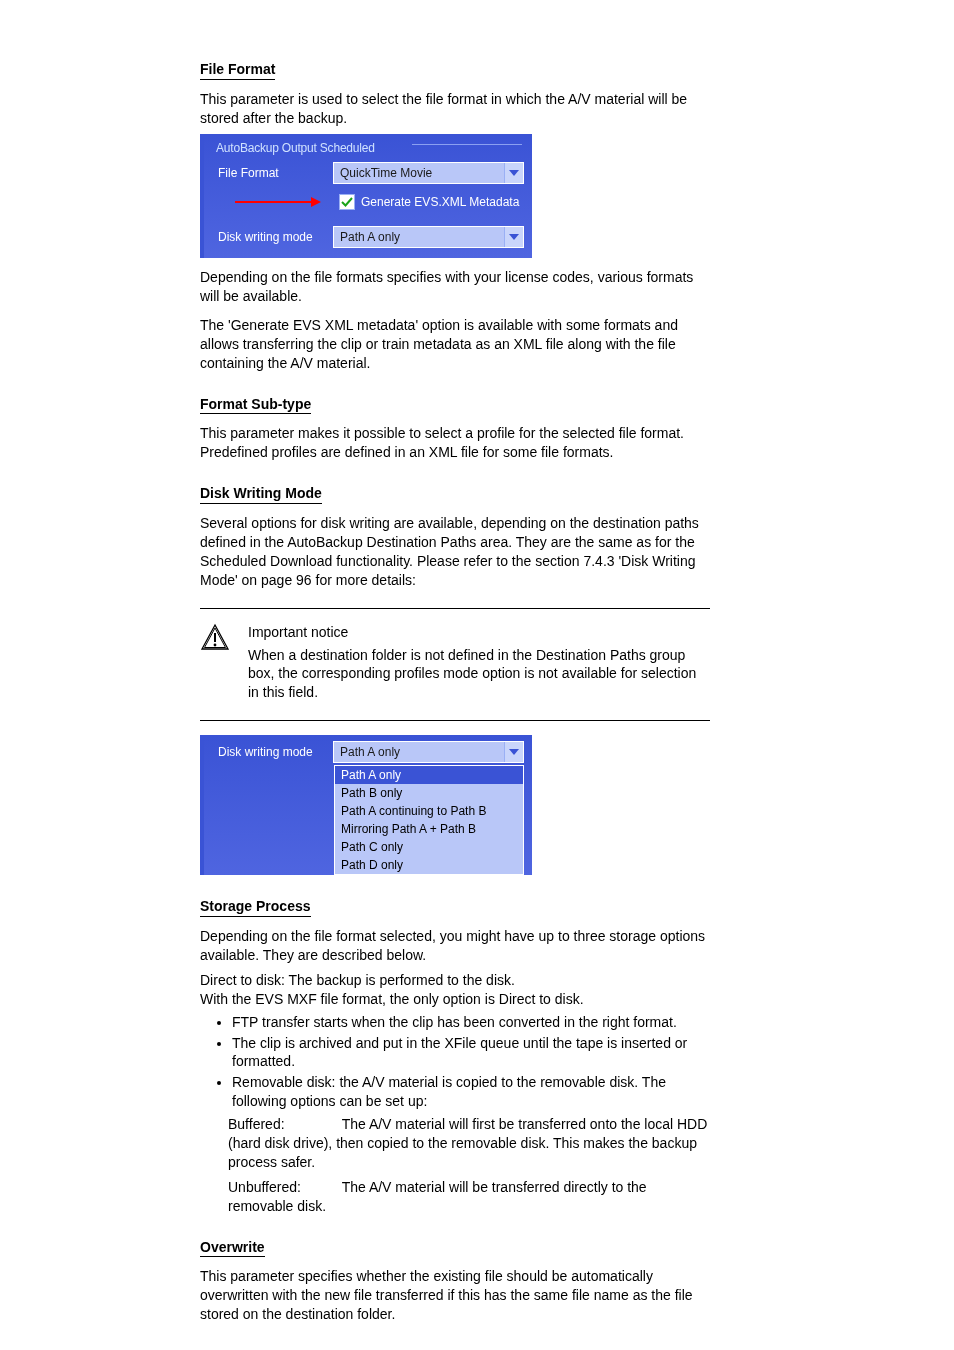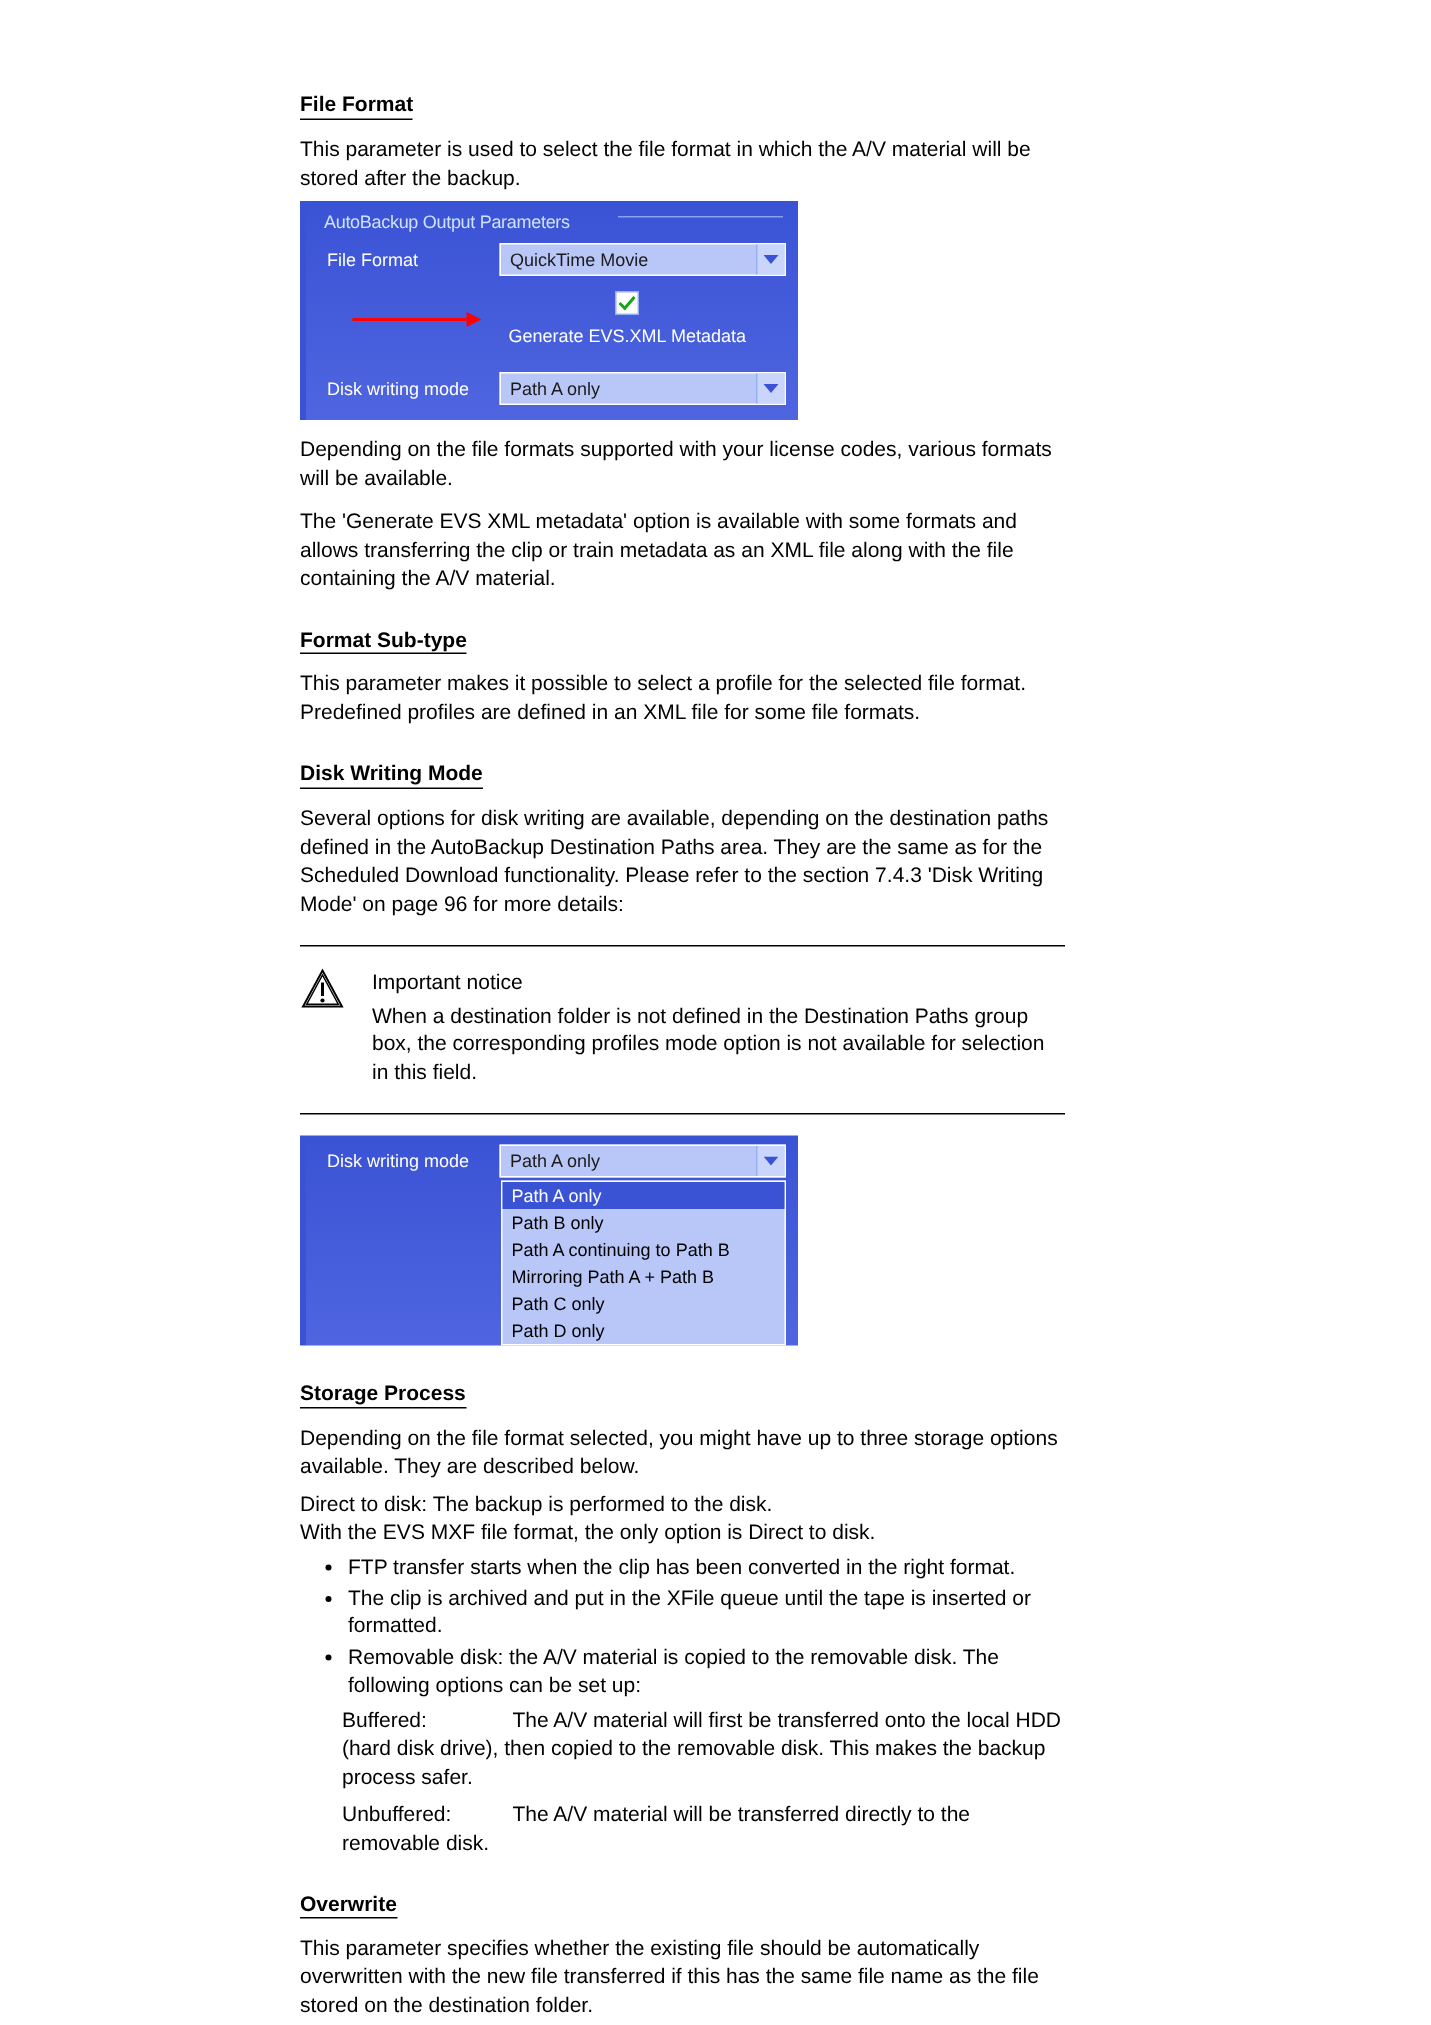--- a/index.html
+++ b/index.html
@@ -124,21 +124,20 @@
     justify-content: flex-end;
     padding-right: 6px;
   }
   .fs-checkrow .arrow-area svg { display: block; }
   .fs-checkbox {
     display: inline-flex;
     align-items: center;
     gap: 6px;
     color: #ffffff;
     font-size: 12px;
-    flex-direction: column;
   }
   .fs-checkbox .box {
     width: 14px;
     height: 14px;
     background: #ffffff;
     border: 1px solid #9ab0f5;
     display: flex;
     align-items: center;
     justify-content: center;
   }
@@ -180,21 +179,21 @@
 
 <div class="page">
 
   
   <div class="heading">File Format</div>
   <div>This parameter is used to select the file format in which the A/V material will be stored after the backup.</div>
 
   
   <div class="fs-panel section-gap">
     <div class="fs-legend-line"></div>
-    <div class="fs-legend">AutoBackup Output Parameters</div>
+    <div class="fs-legend">AutoBackup Output Scheduled</div>
 
     <div class="fs-row">
       <span class="fs-label">File Format</span>
       <div class="fs-select">
         <span class="fs-select-value">QuickTime Movie</span>
         <span class="fs-select-btn">
           <svg width="10" height="6" viewBox="0 0 10 6">
               <path d="M0 0 L5 6 L10 0 Z" fill="#3a53d5"></path>
             </svg>
         </span>
@@ -224,21 +223,21 @@
         <span class="fs-select-value">Path A only</span>
         <span class="fs-select-btn">
           <svg width="10" height="6" viewBox="0 0 10 6">
               <path d="M0 0 L5 6 L10 0 Z" fill="#3a53d5"></path>
             </svg>
         </span>
       </div>
     </div>
   </div>
 
-  <div>Depending on the file formats supported with your license codes, various formats will be available.</div>
+  <div>Depending on the file formats specifies with your license codes, various formats will be available.</div>
   <div style="margin-top:10px">The 'Generate EVS XML metadata' option is available with some formats and allows transferring the clip or train metadata as an XML file along with the file containing the A/V material.</div>
 
   
   <div class="section-gap"></div>
   <div class="heading">Format Sub-type</div>
   <div>This parameter makes it possible to select a profile for the selected file format. Predefined profiles are defined in an XML file for some file formats.</div>
 
   
   <div class="section-gap"></div>
   <div class="heading">Disk Writing Mode</div>

